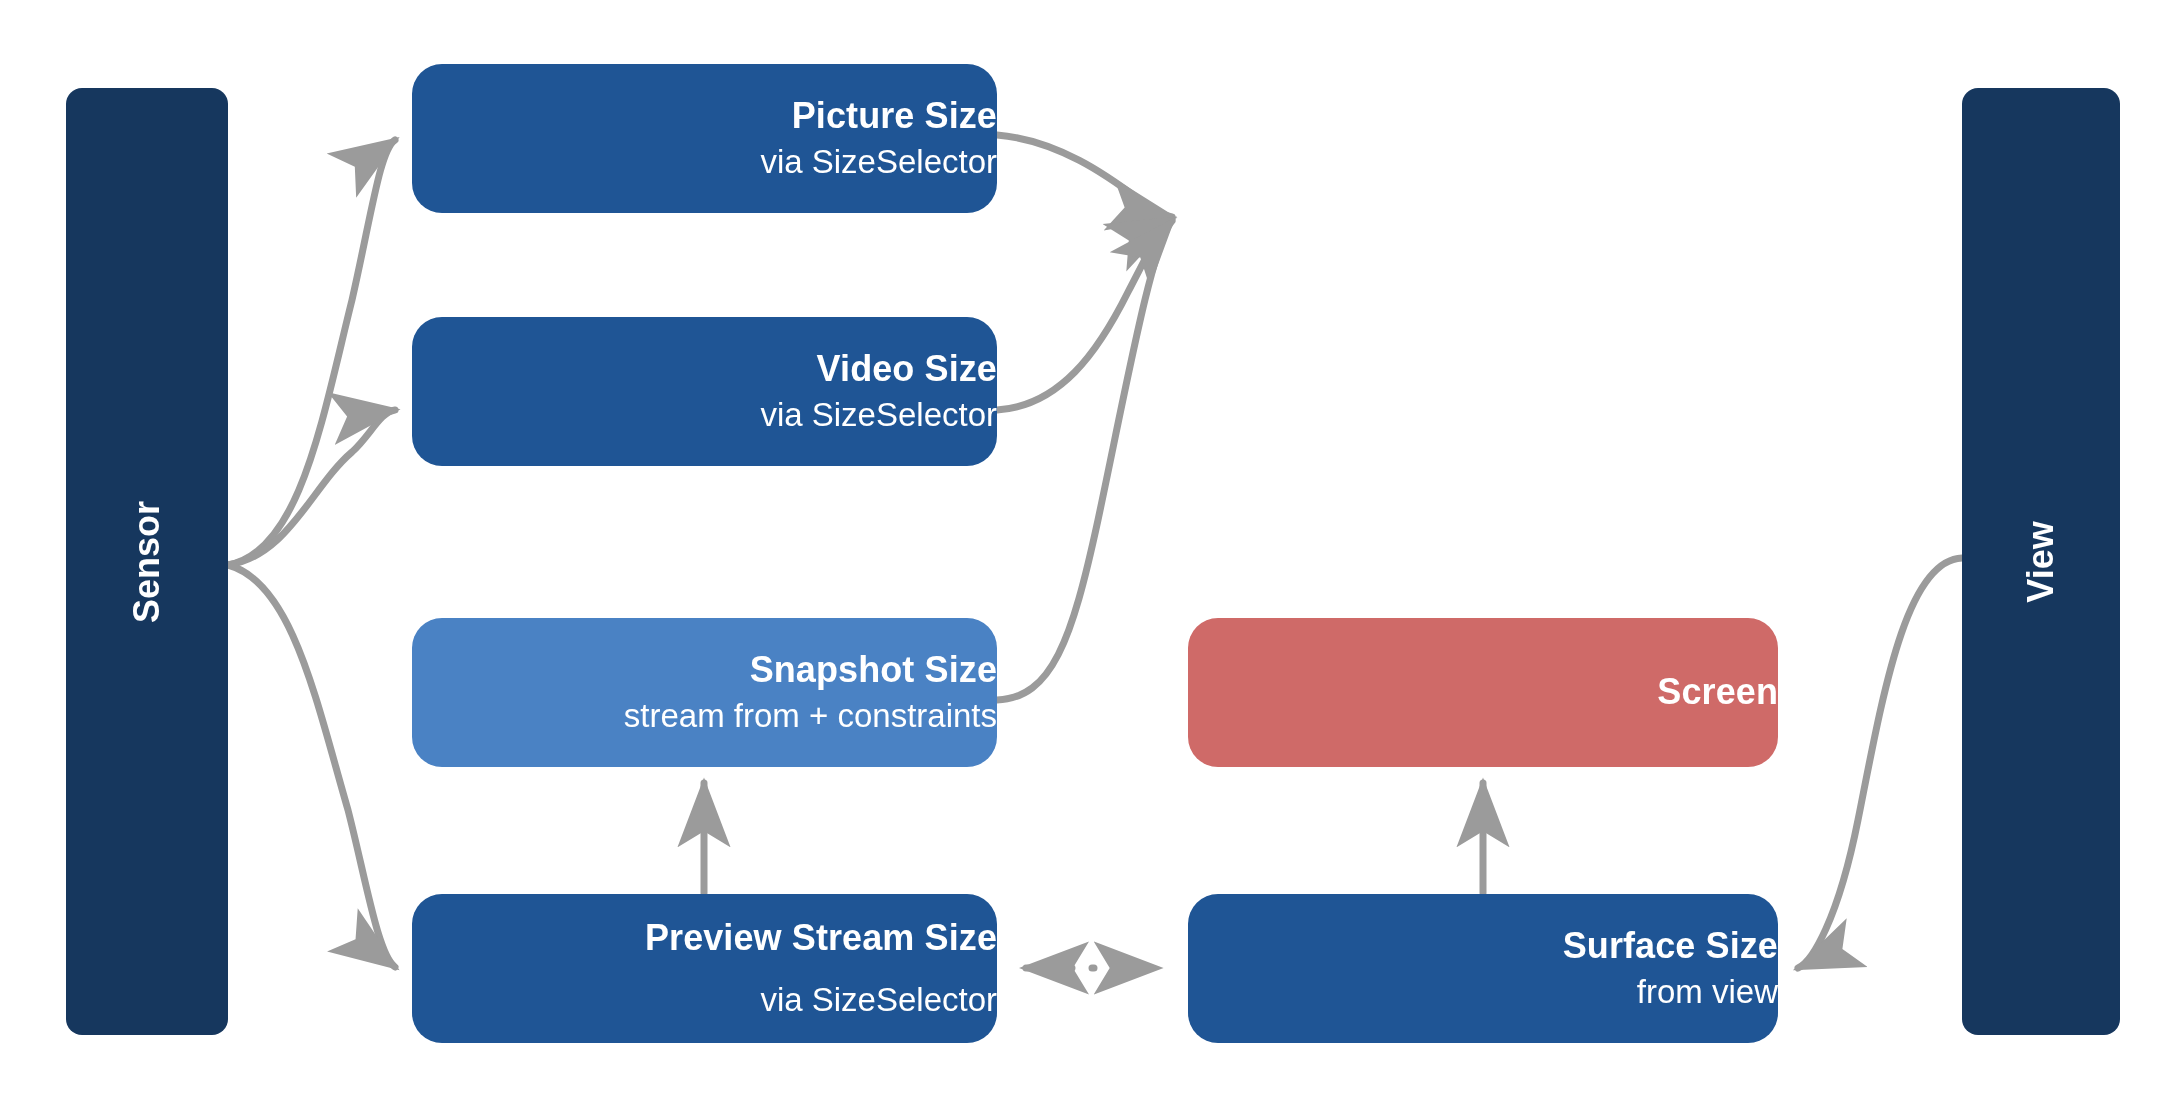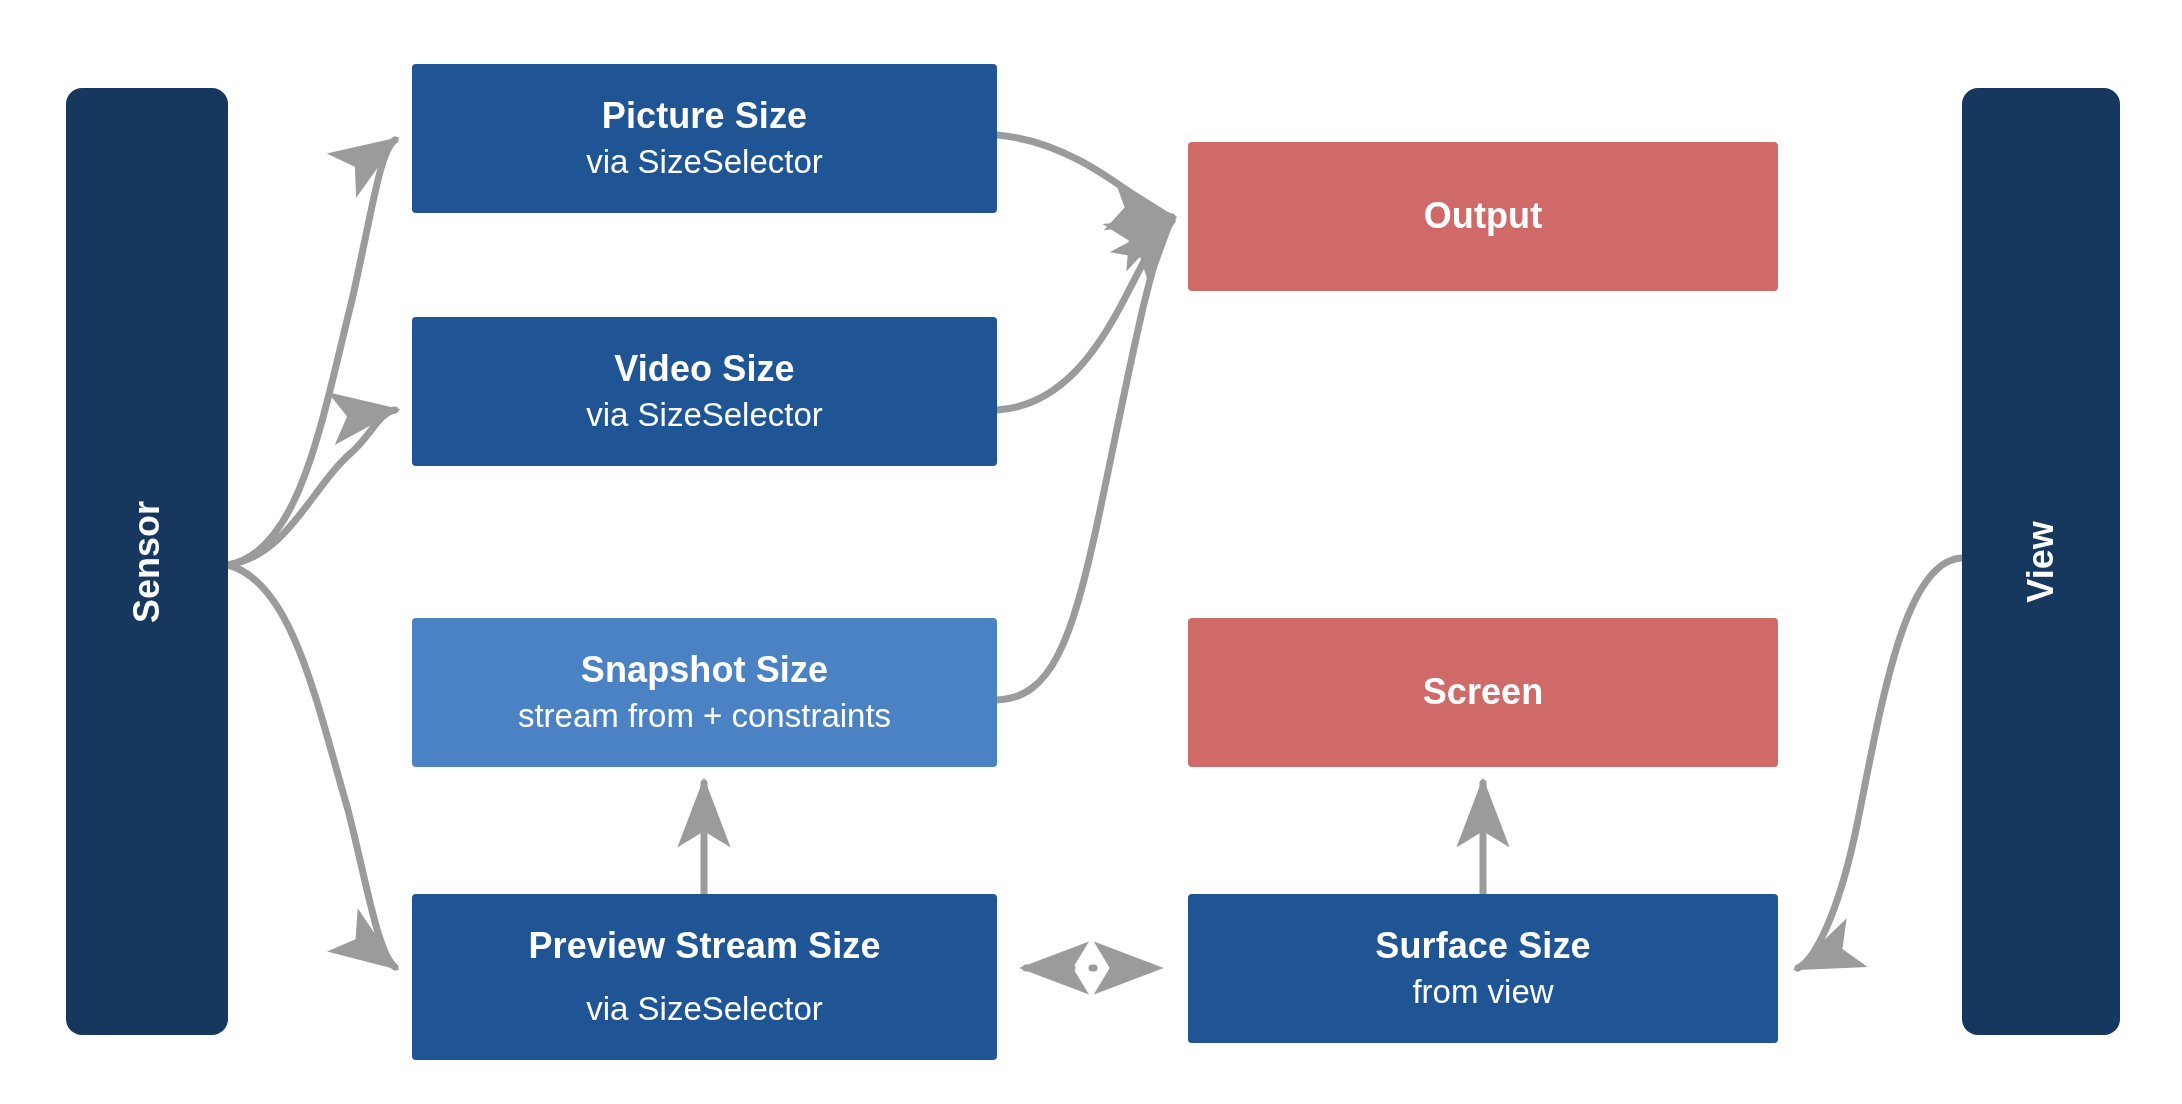--- a/index.html
+++ b/index.html
@@ -21,23 +21,23 @@
     top: 0;
     width: 2182px;
     height: 1104px;
     pointer-events: none;
   }
   .node {
     position: absolute;
     box-sizing: border-box;
     display: flex;
     flex-direction: column;
-    align-items: center;
+    align-items: flex-end;
     justify-content: center;
-    border-radius: 4px;
+    border-radius: 30px;
     color: #ffffff;
     text-align: center;
     line-height: 1.18;
   }
   .node .title {
     font-size: 36px;
     font-weight: bold;
     letter-spacing: 0.1px;
     white-space: nowrap;
   }
@@ -130,28 +130,25 @@
   <div class="node c-blue" style="left:412px; top:317px; width:585px; height:149px;">
     <span class="title">Video Size</span>
     <span class="subtitle">via SizeSelector</span>
   </div>
 
   <div class="node c-lightblue" style="left:412px; top:618px; width:585px; height:149px;">
     <span class="title">Snapshot Size</span>
     <span class="subtitle">stream from + constraints</span>
   </div>
 
-  <div class="node c-blue" style="left:412px; top:894px; width:585px; height:166px;gap:16px;">
+  <div class="node c-blue" style="left:412px; top:894px; width:585px; height:149px;gap:16px;">
     <span class="title">Preview Stream Size</span>
     <span class="subtitle">via SizeSelector</span>
   </div>
 
-  <div class="node c-red single" style="left:1188px; top:142px; width:590px; height:149px;">
-    <span class="title">Output</span>
-  </div>
 
   <div class="node c-blue" style="left:1188px; top:894px; width:590px; height:149px;">
     <span class="title">Surface Size</span>
     <span class="subtitle">from view</span>
   </div>
 
   <div class="node c-red single" style="left:1188px; top:618px; width:590px; height:149px;">
     <span class="title">Screen</span>
   </div>
 

